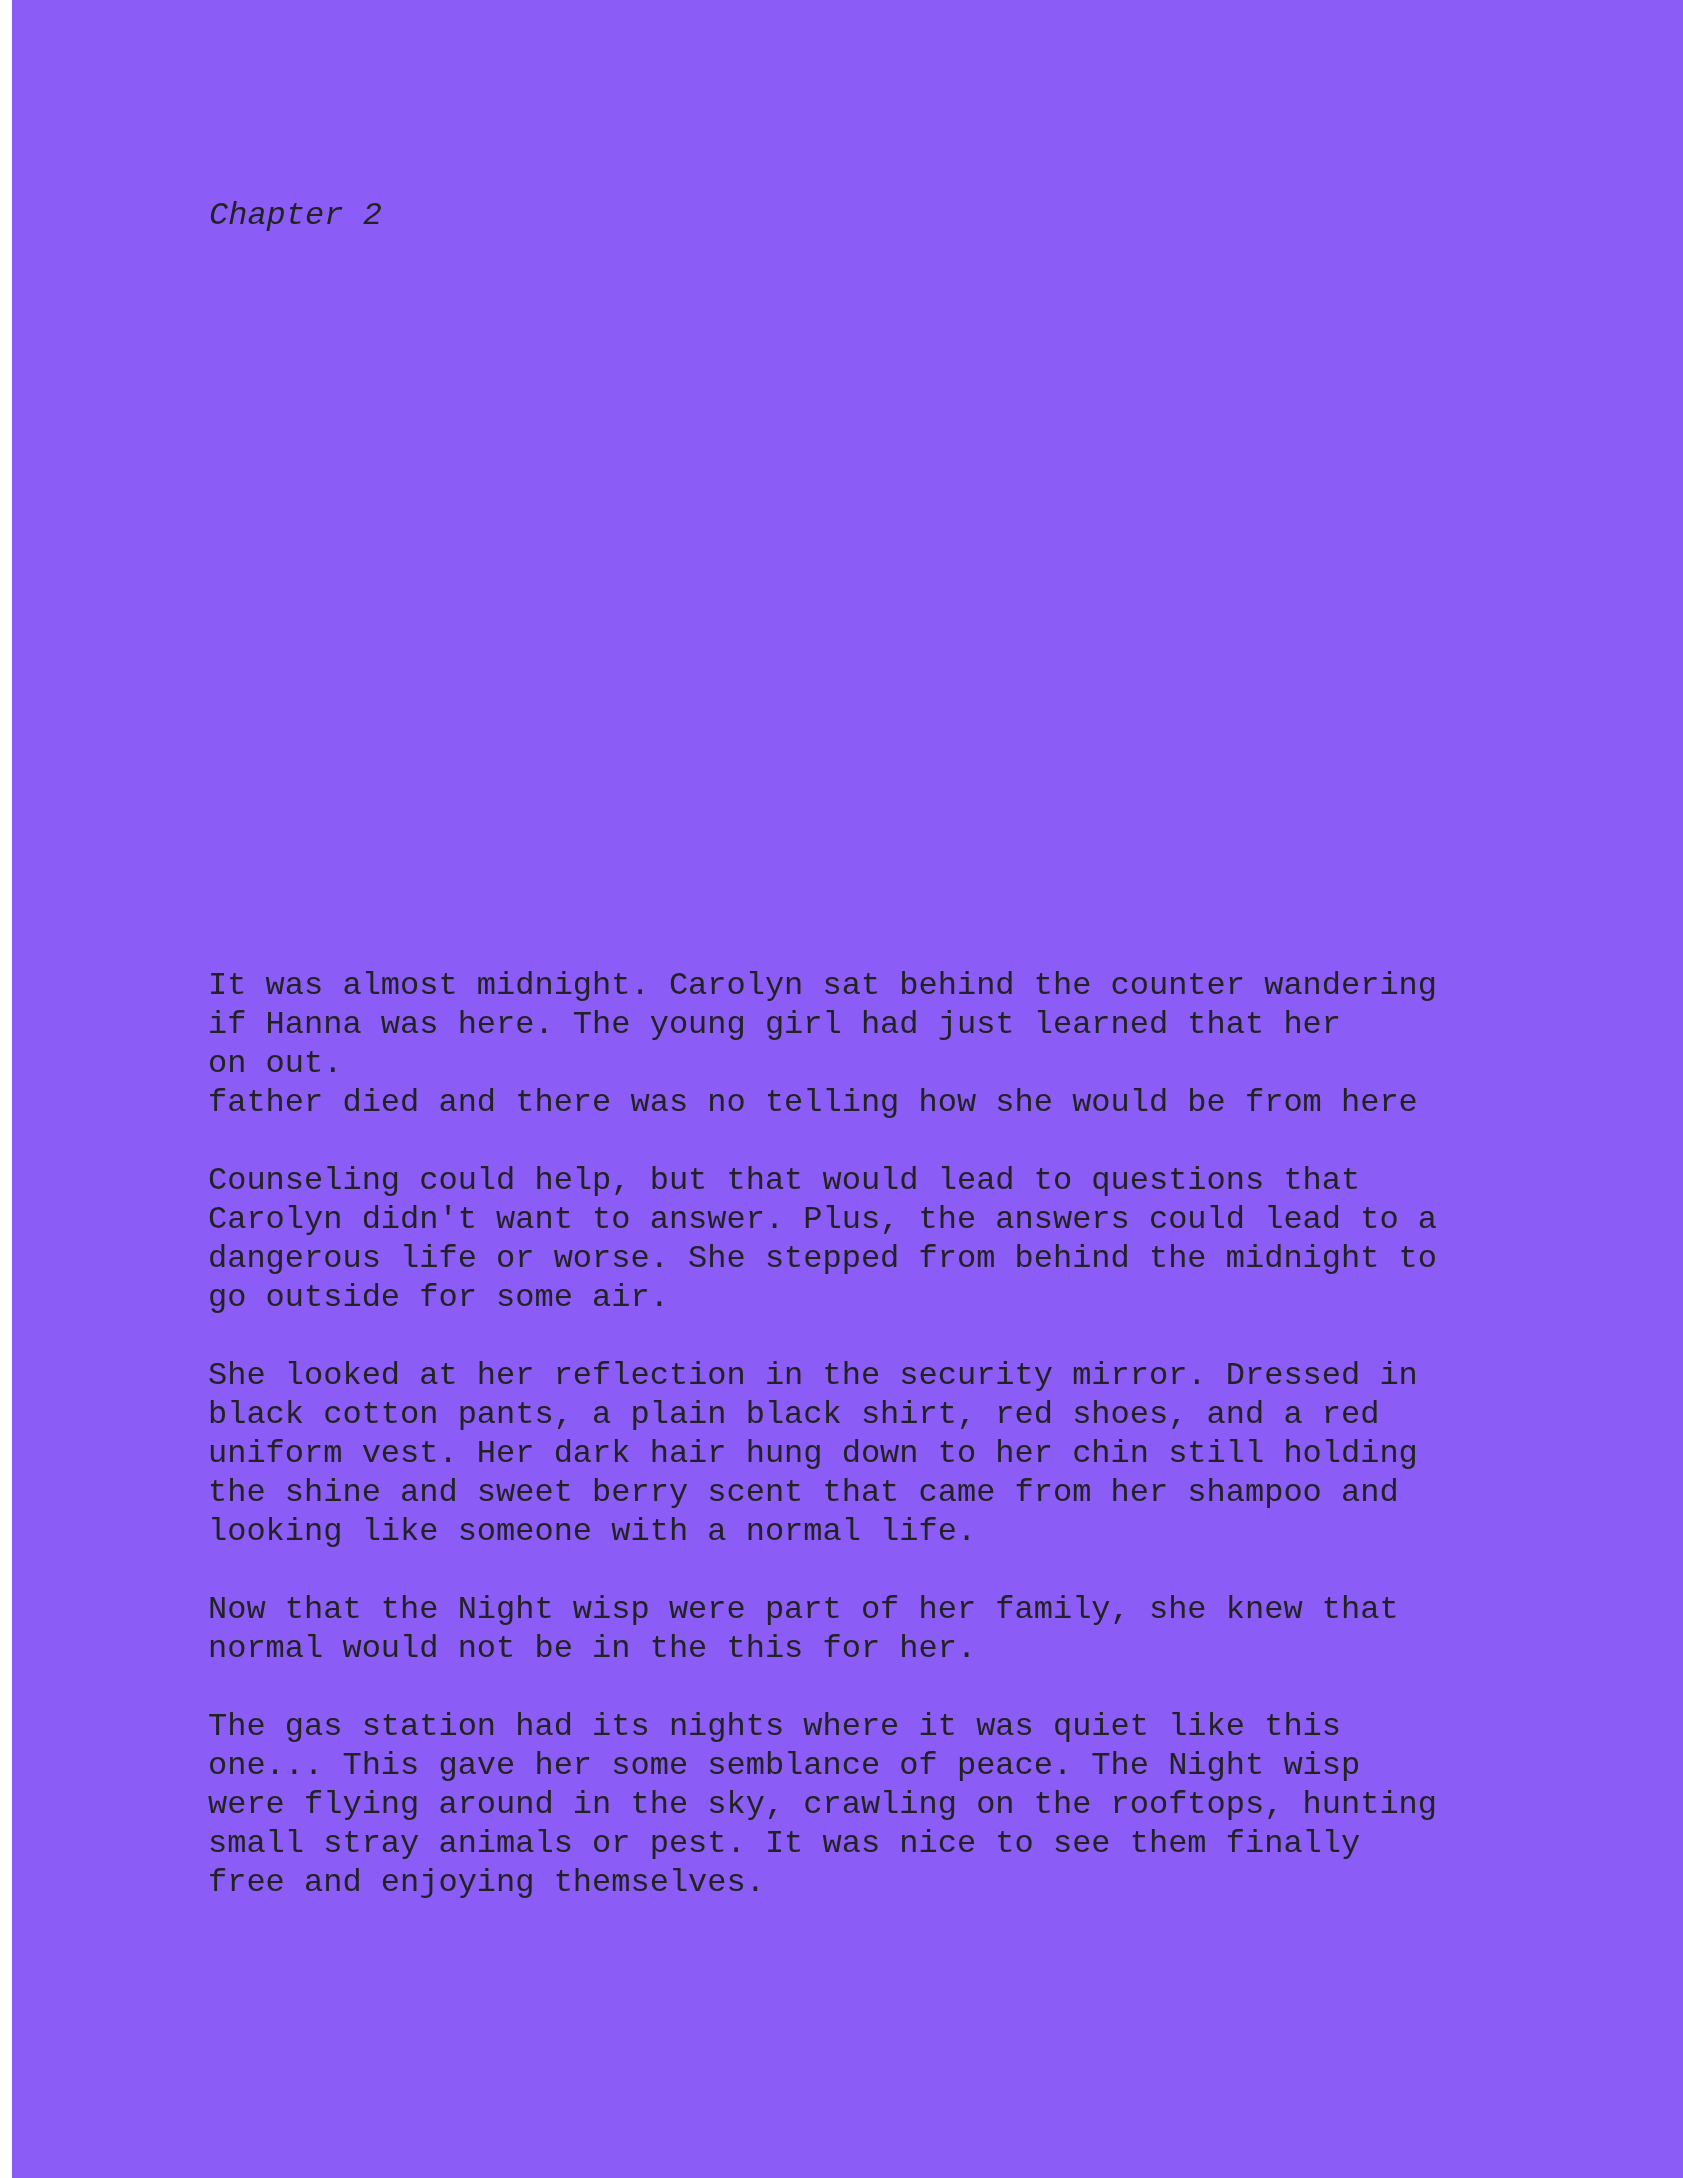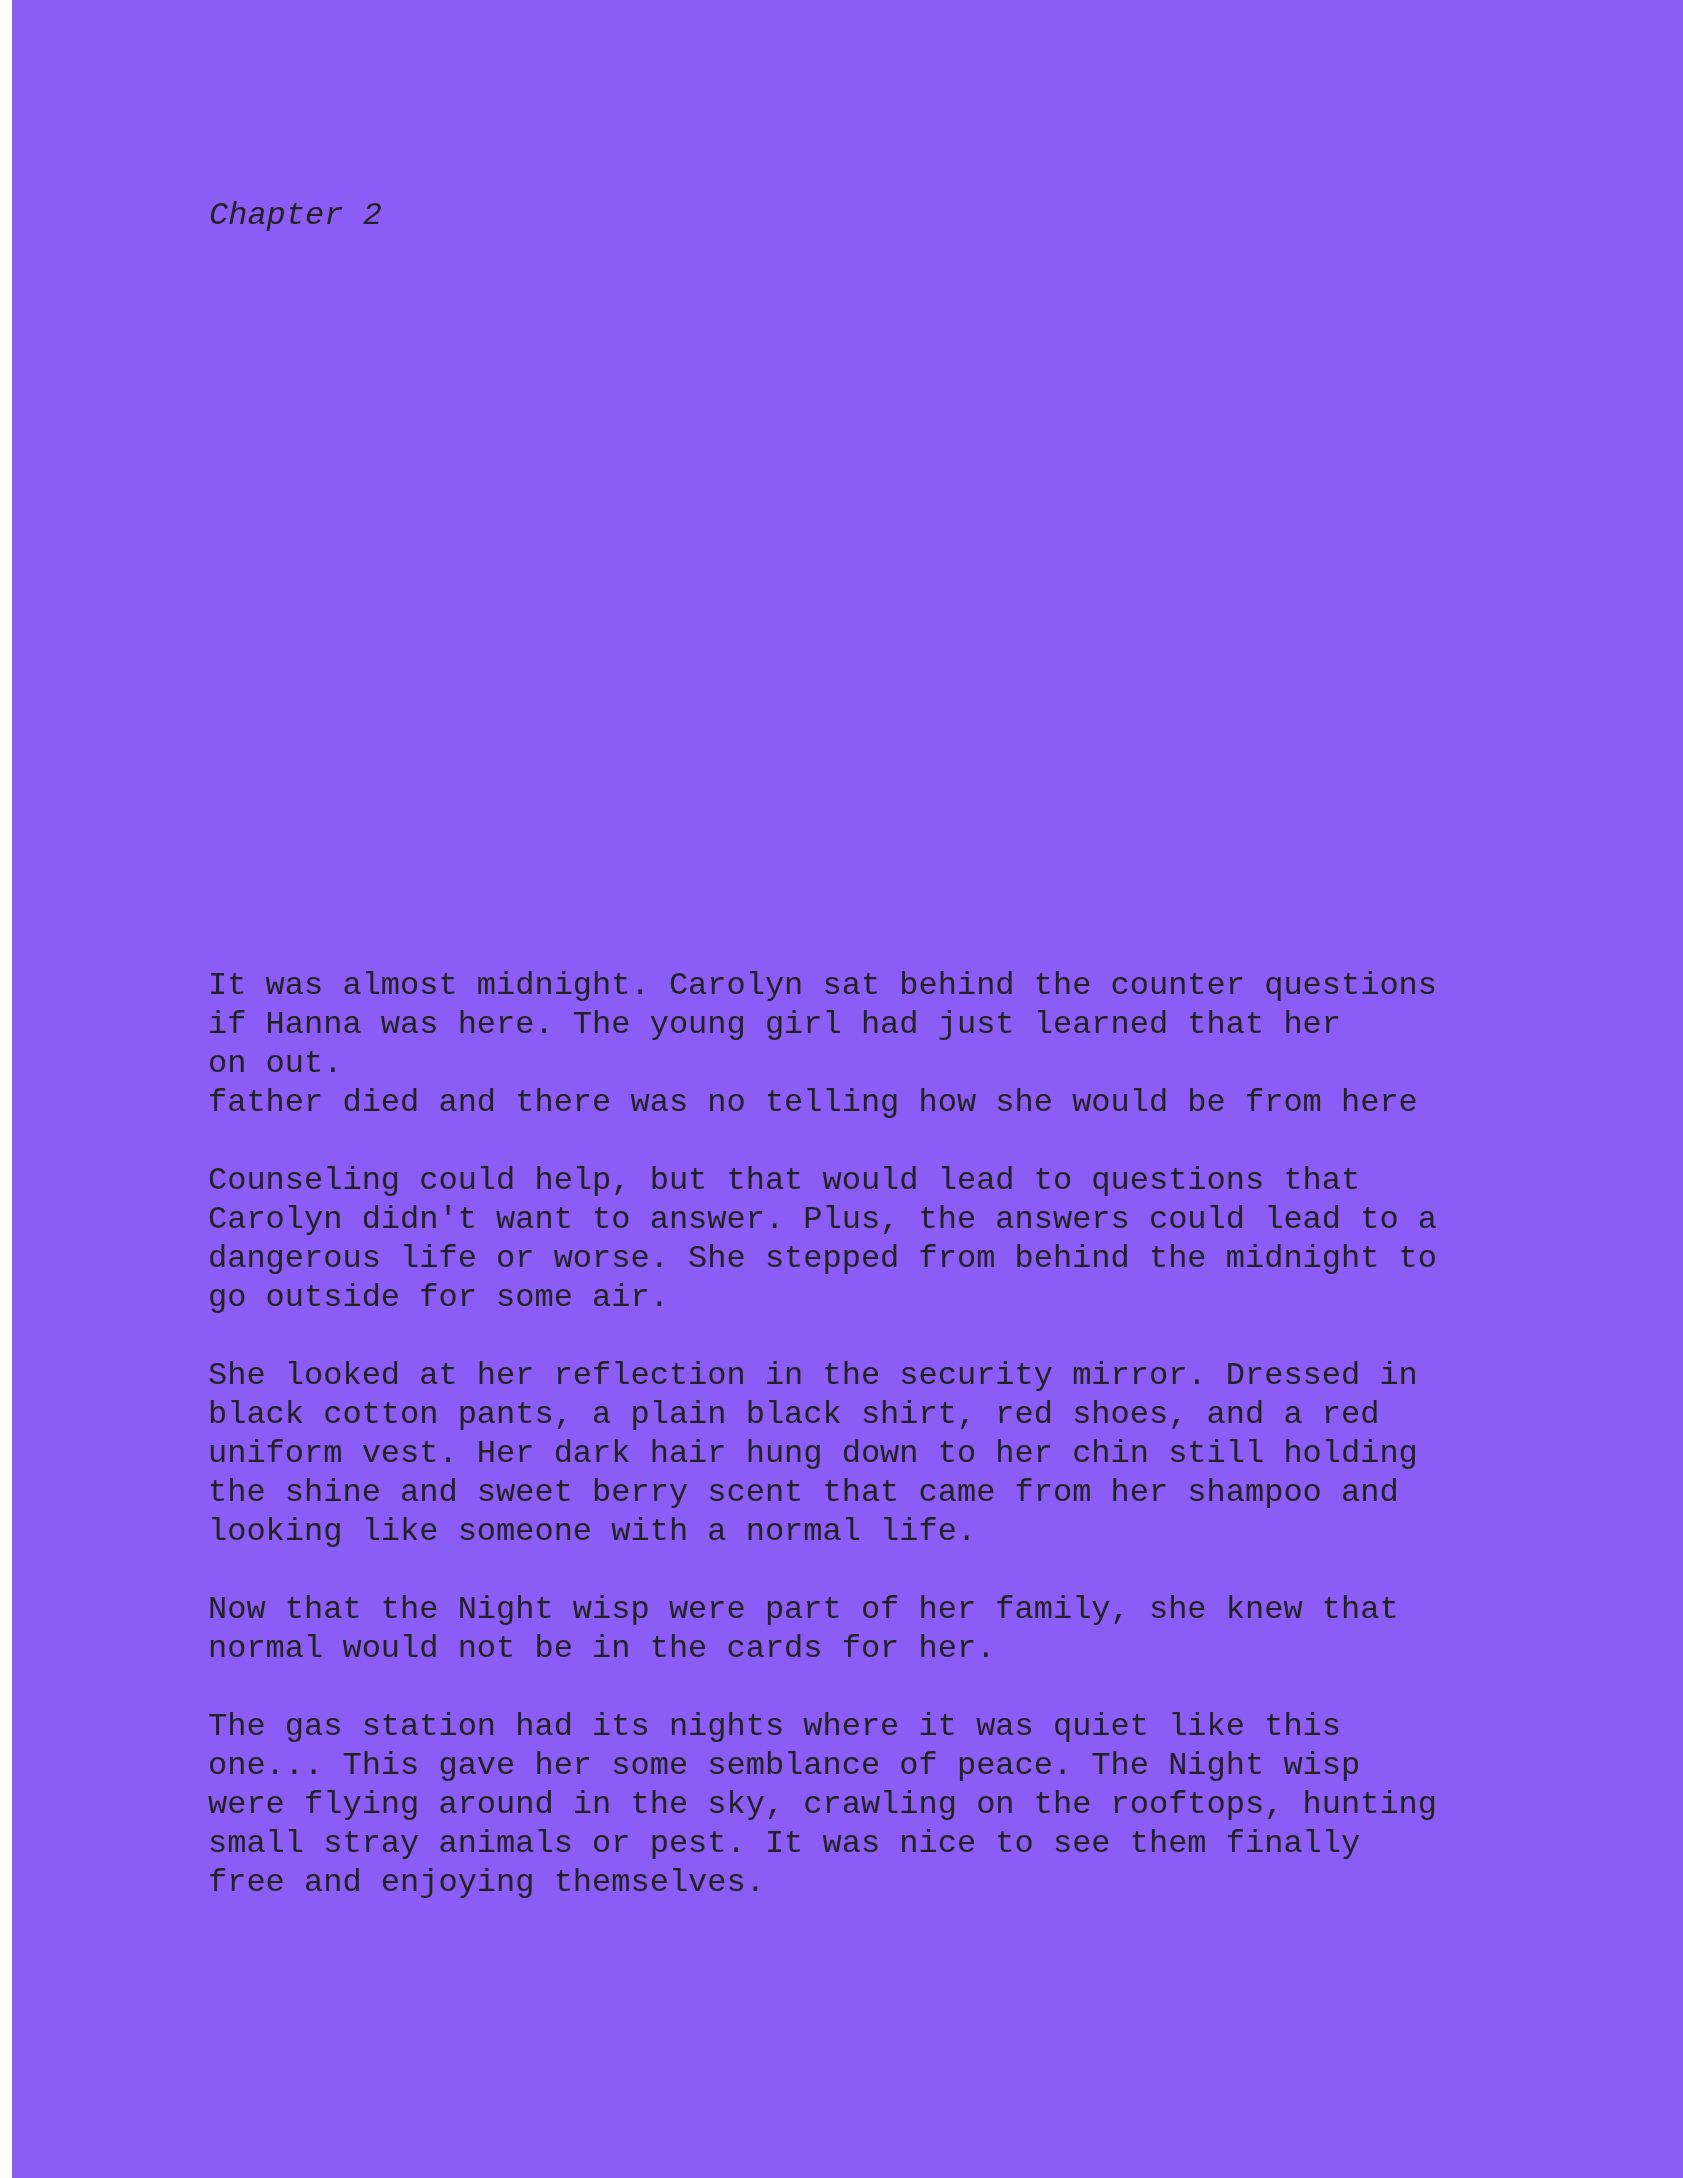--- a/index.html
+++ b/index.html
@@ -52,41 +52,41 @@
     }
   </style>
 </head>
 <body>
 
 <div class="page">
   <h1 class="chapter-title">Chapter 2</h1>
 
   <div class="body-text">
     <p class="paragraph">
-      <span class="line">It was almost midnight. Carolyn sat behind the counter questions</span>
+      <span class="line">It was almost midnight. Carolyn sat behind the counter wandering</span>
       <span class="line">if Hanna was here. The young girl had just learned that her</span>
       <span class="line">on out.</span>
       <span class="line">father died and there was no telling how she would be from here</span>
     </p>
     <p class="paragraph">
       <span class="line">Counseling could help, but that would lead to questions that</span>
       <span class="line">Carolyn didn't want to answer. Plus, the answers could lead to a</span>
       <span class="line">dangerous life or worse. She stepped from behind the midnight to</span>
       <span class="line">go outside for some air.</span>
     </p>
     <p class="paragraph">
       <span class="line">She looked at her reflection in the security mirror. Dressed in</span>
       <span class="line">black cotton pants, a plain black shirt, red shoes, and a red</span>
       <span class="line">uniform vest. Her dark hair hung down to her chin still holding</span>
       <span class="line">the shine and sweet berry scent that came from her shampoo and</span>
       <span class="line">looking like someone with a normal life.</span>
     </p>
     <p class="paragraph">
       <span class="line">Now that the Night wisp were part of her family, she knew that</span>
-      <span class="line">normal would not be in the cards for her.</span>
+      <span class="line">normal would not be in the this for her.</span>
     </p>
     <p class="paragraph">
       <span class="line">The gas station had its nights where it was quiet like this</span>
       <span class="line">one... This gave her some semblance of peace. The Night wisp</span>
       <span class="line">were flying around in the sky, crawling on the rooftops, hunting</span>
       <span class="line">small stray animals or pest. It was nice to see them finally</span>
       <span class="line">free and enjoying themselves.</span>
     </p>
   </div>
 </div>

